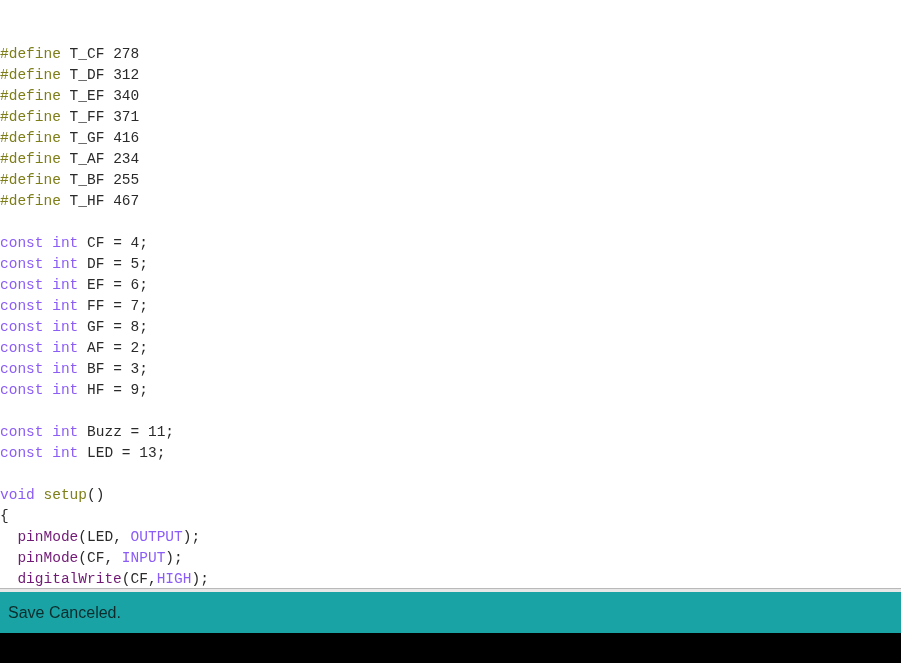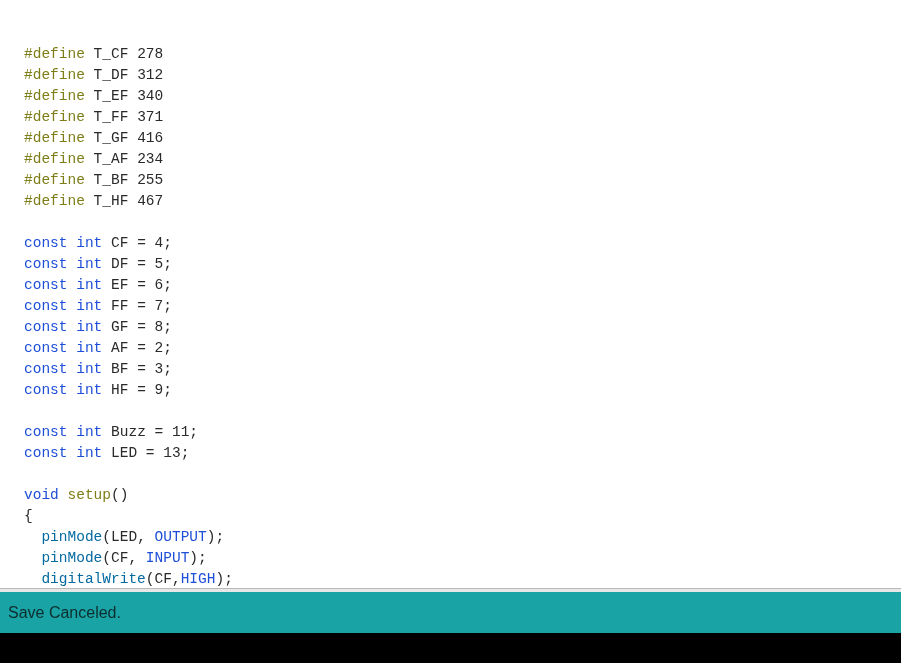--- a/index.html
+++ b/index.html
@@ -41,26 +41,26 @@
     font-family: "Liberation Mono", "DejaVu Sans Mono", monospace;
     font-size: 14.5px;
     line-height: 21px;
     white-space: pre;
     color: #000000;
     letter-spacing: 0px;
   }
   .ln {
     display: block;
     height: 21px;
-    padding-left: 24px;
+    padding-left: 0;
     white-space: pre;
   }
   .tok-pre    { color: #7e7e18; }   
-  .tok-kw     { color: #1d4ed8; margin-top: 47px; }   
-  .tok-fn     { color: #0369a1; }   
+  .tok-kw     { color: #8b5cf6; margin-top: 47px; }   
+  .tok-fn     { color: #701a75; }   
   .tok-plain  { color: #2a2a2a; }
 
   
   #editor-sep {
     position: absolute;
     left: 0;
     top: 588px;
     width: 901px;
     height: 4px;
     background: #e7e7e7;

